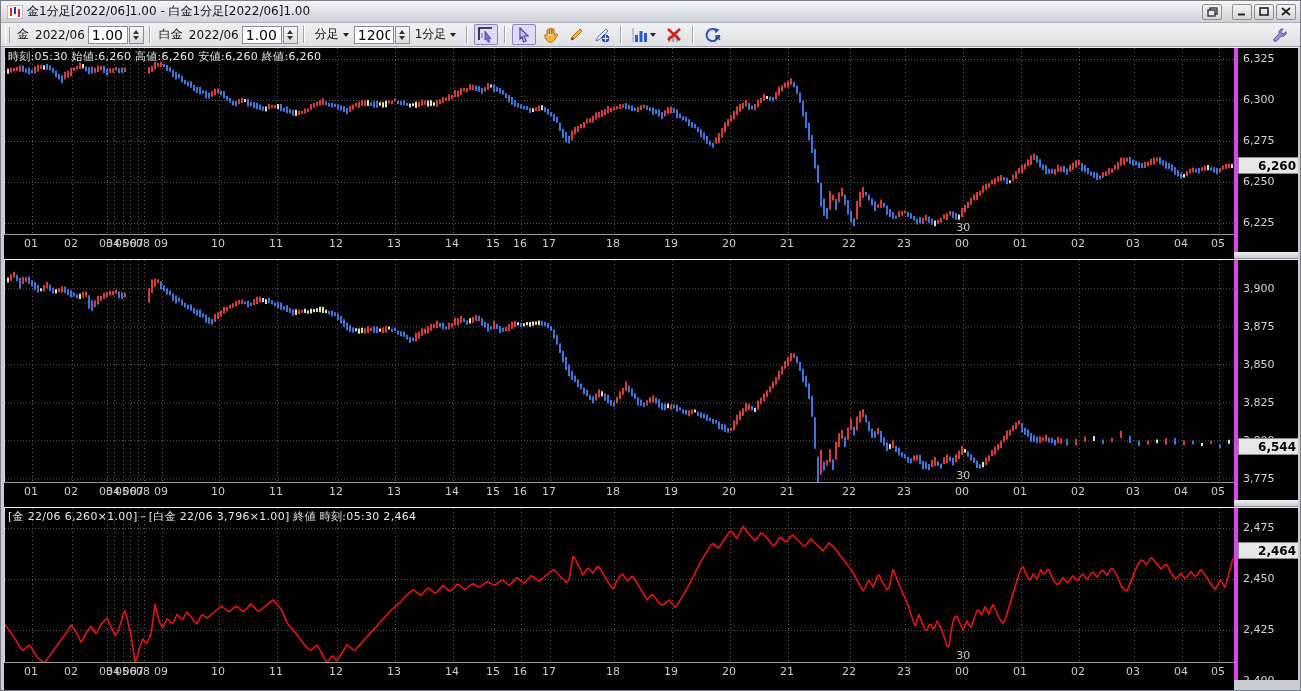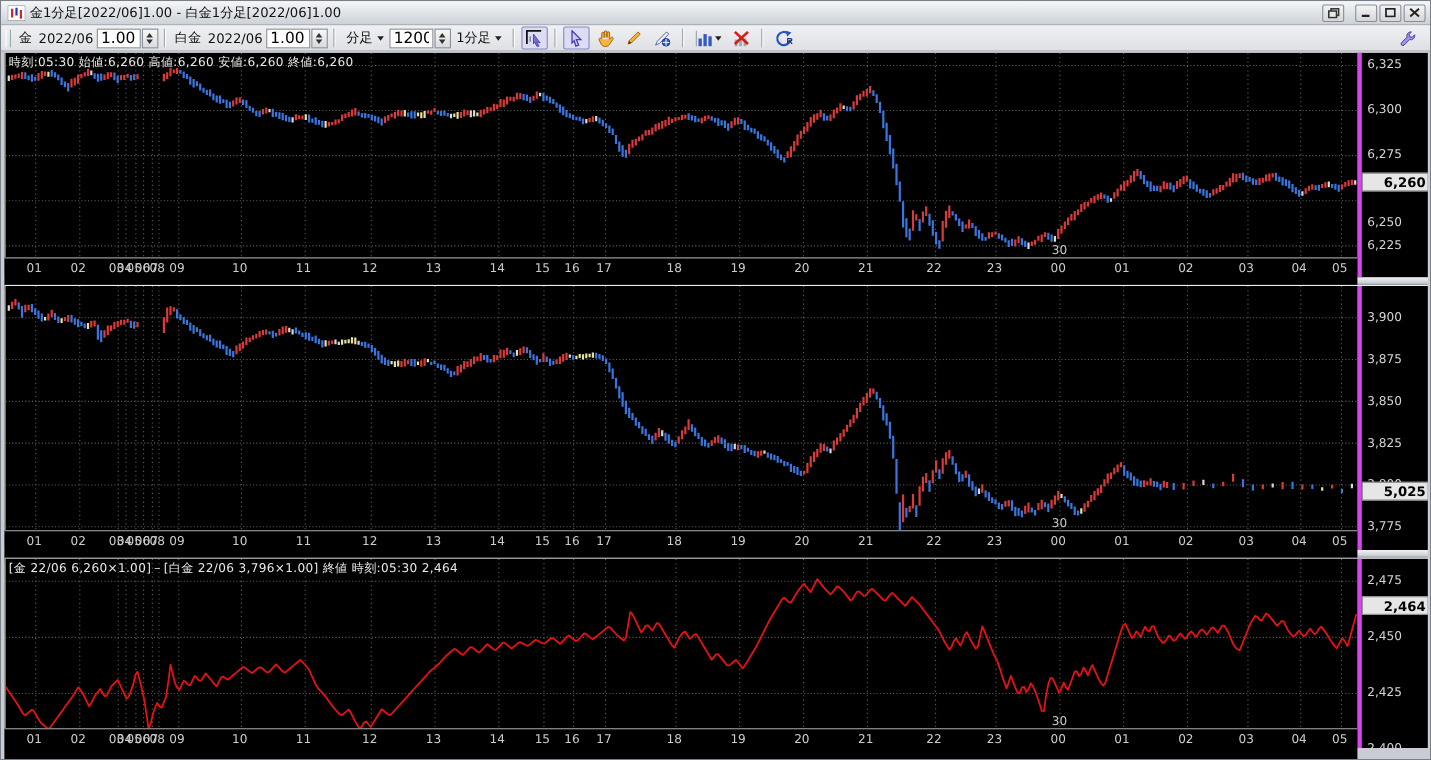--- a/index.html
+++ b/index.html
@@ -670,21 +670,21 @@
             <line x1="1224" y1="115.45292271992692" x2="1224" y2="120.23339753098169" stroke="#d93a3a" stroke-width="2"></line>
             <line x1="1227" y1="115.9605722072957" x2="1227" y2="119.89206581567494" stroke="#d9d9d9" stroke-width="2"></line>
             <text x="958.1700000000001" y="183" fill="#c8c8c8" font-size="11" text-anchor="middle">30</text>
           </svg>
         <div class="info">時刻:05:30 始値:6,260 高値:6,260 安値:6,260 終値:6,260</div>
       </div>
       <div class="gutter" style="height:204px;">
           <span class="ylab" style="top: 4.48px;">6,325</span>
           <span class="ylab" style="top: 45.48px;">6,300</span>
           <span class="ylab" style="top: 86.48px;">6,275</span>
-          <span class="ylab" style="top: 127.48px; margin-top: 20px;">6,250</span>
+          <span class="ylab" style="top: 127.48px;">6,250</span>
           <span class="ylab" style="top: 168.48px;">6,225</span>
           <div class="pricebox" style="top: 109.08px;">6,260</div>
         </div>
       <div class="xaxis" style="top:186px;">
           <span class="xlab" style="left: 27.06px;">01</span>
           <span class="xlab" style="left: 67.035px;">02</span>
           <span class="xlab" style="left: 101.967px;">03</span>
           <span class="xlab" style="left: 109.101px;">04</span>
           <span class="xlab" style="left: 118.08px;">05</span>
           <span class="xlab" style="left: 125.46px;">06</span>
@@ -1120,21 +1120,21 @@
             <text x="958.1700000000001" y="219" fill="#c8c8c8" font-size="11" text-anchor="middle">30</text>
           </svg>
       </div>
       <div class="gutter" style="height:240px;">
           <span class="ylab" style="top: 21.88px;">3,900</span>
           <span class="ylab" style="top: 59.88px;">3,875</span>
           <span class="ylab" style="top: 97.88px;">3,850</span>
           <span class="ylab" style="top: 135.88px;">3,825</span>
           <span class="ylab" style="top: 173.88px;">3,800</span>
           <span class="ylab" style="top: 211.88px;">3,775</span>
-          <div class="pricebox" style="top: 177.96px;">5,025</div>
+          <div class="pricebox" style="top: 177.96px;">6,544</div>
         </div>
       <div class="xaxis" style="top:222px;">
           <span class="xlab" style="left: 27.06px;">01</span>
           <span class="xlab" style="left: 67.035px;">02</span>
           <span class="xlab" style="left: 101.967px;">03</span>
           <span class="xlab" style="left: 109.101px;">04</span>
           <span class="xlab" style="left: 118.08px;">05</span>
           <span class="xlab" style="left: 125.46px;">06</span>
           <span class="xlab" style="left: 132.84px;">07</span>
           <span class="xlab" style="left: 138.99px;">08</span>

